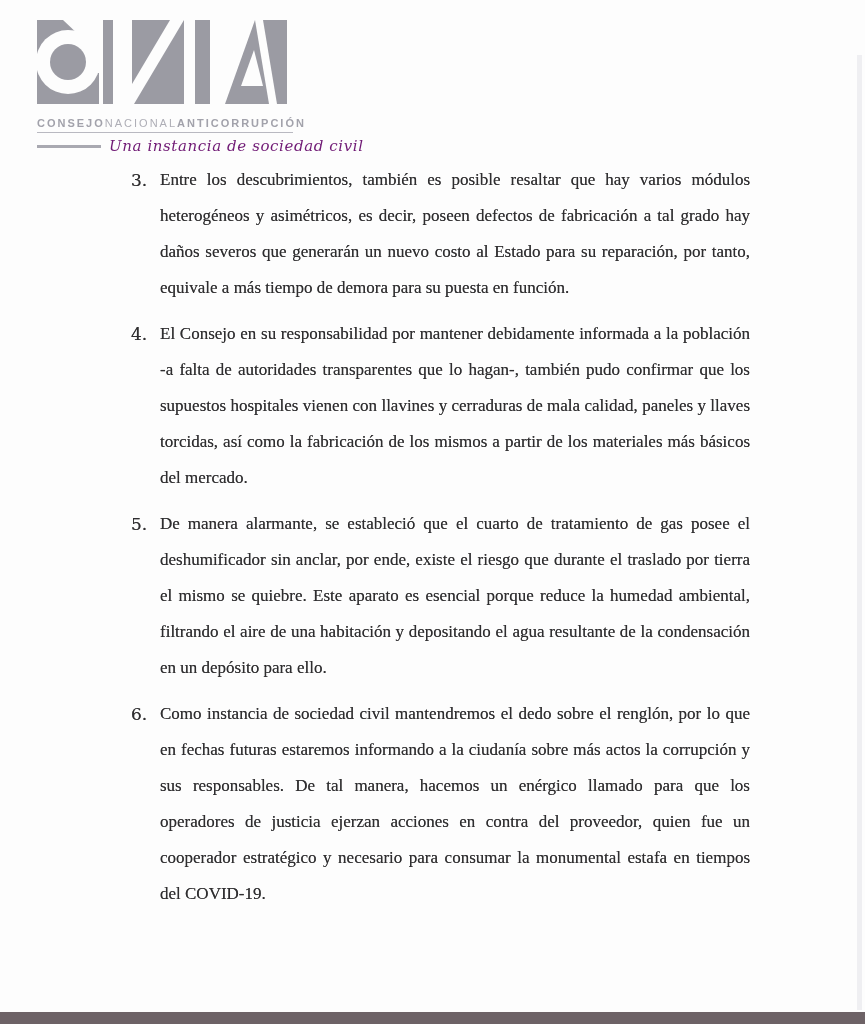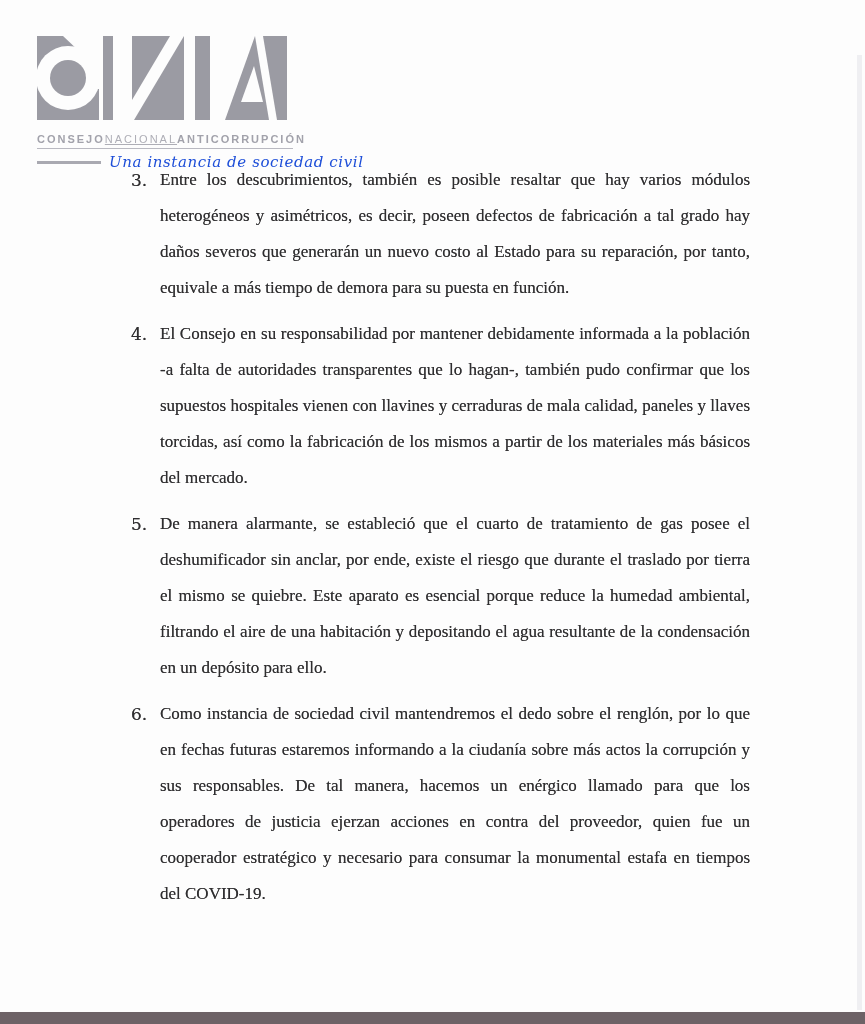--- a/index.html
+++ b/index.html
@@ -2,35 +2,35 @@
 <html><head>
 <meta charset="utf-8">
 <style>
   html,body { margin:0; padding:0; background:#ffffff; }
   .page {
     position:relative; width:865px; height:1024px;
     background:#fdfdfd; overflow:hidden;
     font-family:"DejaVu Serif", serif;
   }
   
-  .logo { position:absolute; left:37px; top:36px; width:256px; }
+  .logo { position:absolute; left:37px; top:20px; width:256px; }
   .logo-blocks { display:block; }
   .org-name {
     display:flex; justify-content:space-between; align-items:baseline;
     margin-top:13px;
     font-family:"Liberation Sans", sans-serif;
     font-size:11px; letter-spacing:2px;
     color:#a2a2ab; font-weight:bold; white-space:nowrap;
   }
-  .org-name .light { font-weight:normal; color:#aeaeb6;text-decoration:underline; }
+  .org-name .light { font-weight:normal; color:#aeaeb6; }
   .org-rule { height:1px; background:#b9b9c1; margin-top:3px; }
   .tagline-row { display:flex; align-items:center; margin-top:4px; }
   .tagline-dash { width:64px; height:3px; background:#a9a9b1; flex:none; }
   .tagline {
-    font-style:italic; font-size:15px; color:#1d4ed8;
+    font-style:italic; font-size:15px; color:#701a75;
     margin-left:8px; letter-spacing:0.6px; white-space:nowrap;
   }
   
   .content {
     position:absolute; left:131px; top:162px; width:619px;
     color:#2f2e30; font-size:17px; line-height:36px;
     text-shadow:0 0 0.4px rgba(45,45,45,0.7);
   }
   .para { display:flex; margin:0 0 10px 0; }
   .para-num { width:29px; flex:none; }

